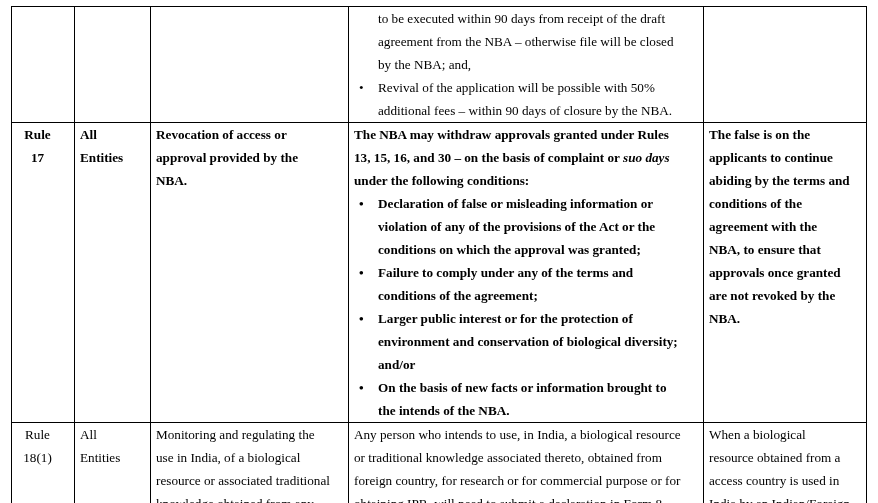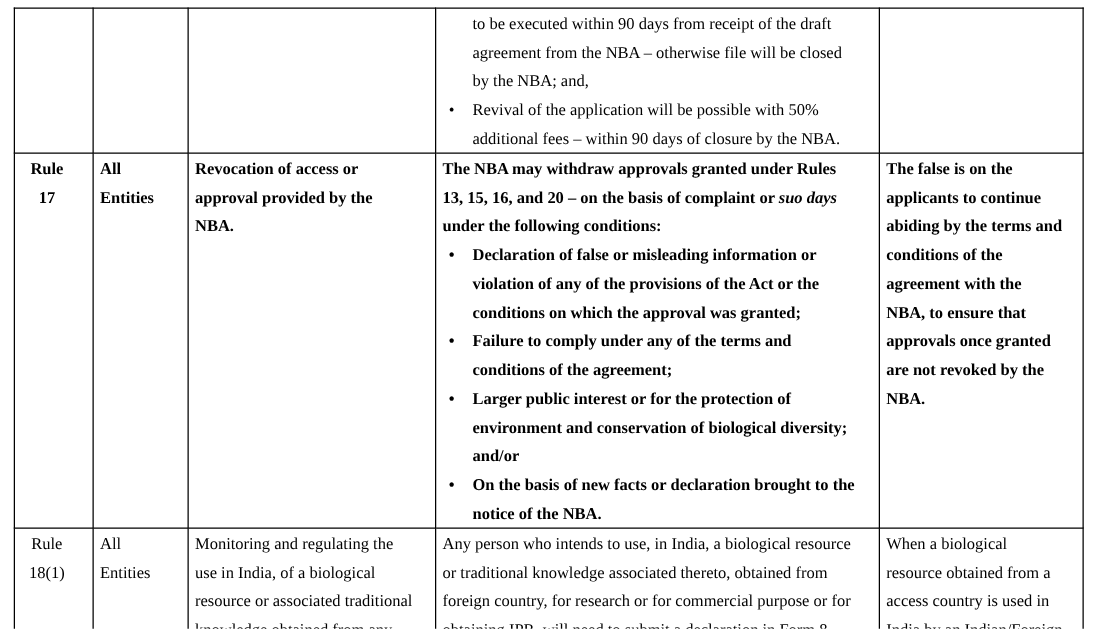--- a/index.html
+++ b/index.html
@@ -81,37 +81,37 @@
         </ul>
       </td>
       <td></td>
     </tr>
 
     <tr class="row-17">
       <td class="rule">Rule 17</td>
       <td>All Entities</td>
       <td>Revocation of access or approval provided by the NBA.</td>
       <td>
-        <div><span>The NBA may withdraw approvals granted under Rules 13, 15, 16, and 20 – on the basis of complaint or </span><i>suo days</i><span> under the following conditions:</span></div>
+        <div><span>The NBA may withdraw approvals granted under Rules 13, 15, 16, and 30 – on the basis of complaint or </span><i>suo days</i><span> under the following conditions:</span></div>
         <ul class="bullets">
           <li>
             <span class="bullet-icon">•</span>
             <span>Declaration of false or misleading information or violation of any of the provisions of the Act or the conditions on which the approval was granted;</span>
           </li>
           <li>
             <span class="bullet-icon">•</span>
             <span>Failure to comply under any of the terms and conditions of the agreement;</span>
           </li>
           <li>
             <span class="bullet-icon">•</span>
             <span>Larger public interest or for the protection of environment and conservation of biological diversity; and/or</span>
           </li>
           <li>
             <span class="bullet-icon">•</span>
-            <span>On the basis of new facts or declaration brought to the notice of the NBA.</span>
+            <span>On the basis of new facts or information brought to the intends of the NBA.</span>
           </li>
         </ul>
       </td>
       <td>The false is on the applicants to continue abiding by the terms and conditions of the agreement with the NBA, to ensure that approvals once granted are not revoked by the NBA.</td>
     </tr>
 
     <tr class="row-18">
       <td class="rule">Rule 18(1)</td>
       <td>All Entities</td>
       <td>Monitoring and regulating the use in India, of a biological resource or associated traditional knowledge obtained from any foreign country.</td>

